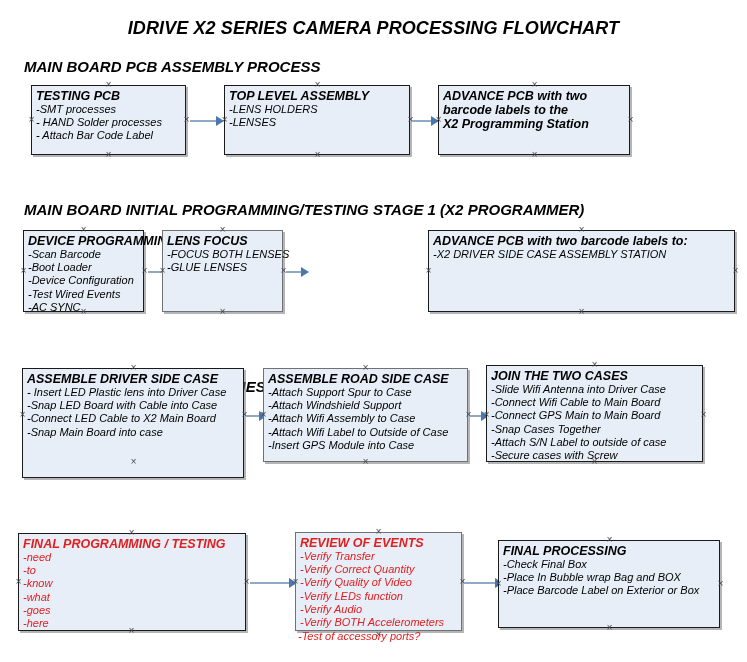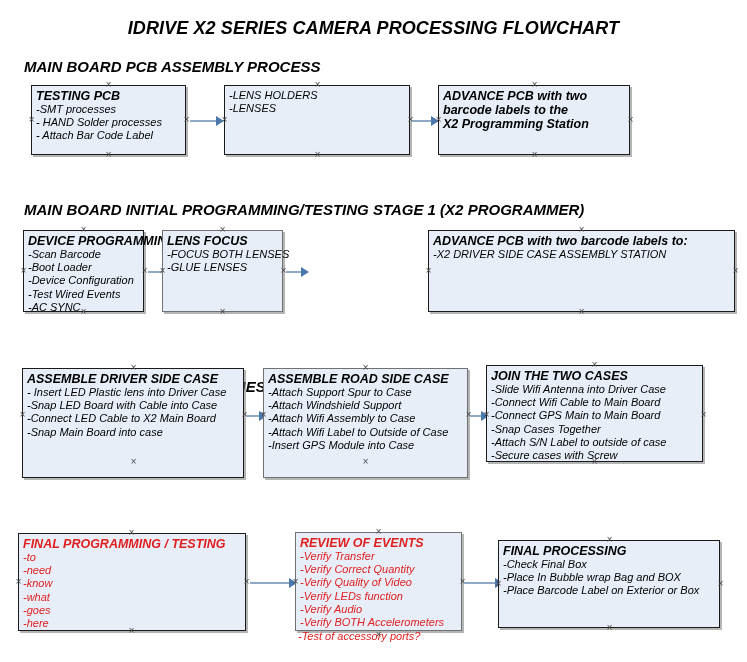--- a/index.html
+++ b/index.html
@@ -108,20 +108,21 @@
   <div class="hx" style="left:104px;top:80px;"></div>
   <div class="hx" style="left:104px;top:150px;"></div>
   <div class="hx" style="left:27px;top:115px;"></div>
   <div class="hx" style="left:182px;top:115px;"></div>
 
   <div class="conn" style="left:190px;top:120px;width:28px;"></div>
   <div class="arrowhead" style="left:216px;top:116px;"></div>
 
   <div class="node" style="left:224px;top:85px;width:186px;height:70px;">
     <div class="body">
+      <div class="ttl">TOP LEVEL ASSEMBLY</div>
       <div class="ln">-LENS HOLDERS</div>
       <div class="ln">-LENSES</div>
     </div>
   </div>
   <div class="hx" style="left:313px;top:80px;"></div>
   <div class="hx" style="left:313px;top:150px;"></div>
   <div class="hx" style="left:220px;top:115px;"></div>
   <div class="hx" style="left:406px;top:115px;"></div>
 
   <div class="conn" style="left:412px;top:120px;width:22px;"></div>
@@ -197,21 +198,21 @@
     </div>
   </div>
   <div class="hx" style="left:129px;top:363px;"></div>
   <div class="hx" style="left:129px;top:457px;"></div>
   <div class="hx" style="left:18px;top:410px;"></div>
   <div class="hx" style="left:240px;top:410px;"></div>
 
   <div class="conn" style="left:246px;top:415px;width:16px;"></div>
   <div class="arrowhead" style="left:259px;top:411px;"></div>
 
-  <div class="node grayframe" style="left:263px;top:368px;width:205px;height:110px;">
+  <div class="node grayframe" style="left:263px;top:368px;width:205px;height:94px;">
     <div class="body">
       <div class="ttl">ASSEMBLE ROAD SIDE CASE</div>
       <div class="ln">-Attach Support Spur to Case</div>
       <div class="ln">-Attach Windshield Support</div>
       <div class="ln">-Attach Wifi Assembly to Case</div>
       <div class="ln">-Attach Wifi Label to Outside of Case</div>
       <div class="ln">-Insert GPS Module into Case</div>
     </div>
   </div>
   <div class="hx" style="left:361px;top:363px;"></div>
@@ -235,22 +236,22 @@
   </div>
   <div class="hx" style="left:590px;top:360px;"></div>
   <div class="hx" style="left:590px;top:457px;"></div>
   <div class="hx" style="left:482px;top:410px;"></div>
   <div class="hx" style="left:699px;top:410px;"></div>
 
 
   <div class="node red" style="left:18px;top:533px;width:228px;height:98px;">
     <div class="body">
       <div class="ttl">FINAL PROGRAMMING / TESTING</div>
+      <div class="ln">-need</div>
       <div class="ln">-to</div>
-      <div class="ln">-need</div>
       <div class="ln">-know</div>
       <div class="ln">-what</div>
       <div class="ln">-goes</div>
       <div class="ln">-here</div>
     </div>
   </div>
   <div class="hx" style="left:127px;top:528px;"></div>
   <div class="hx" style="left:127px;top:626px;"></div>
   <div class="hx" style="left:14px;top:577px;"></div>
   <div class="hx" style="left:242px;top:577px;"></div>

